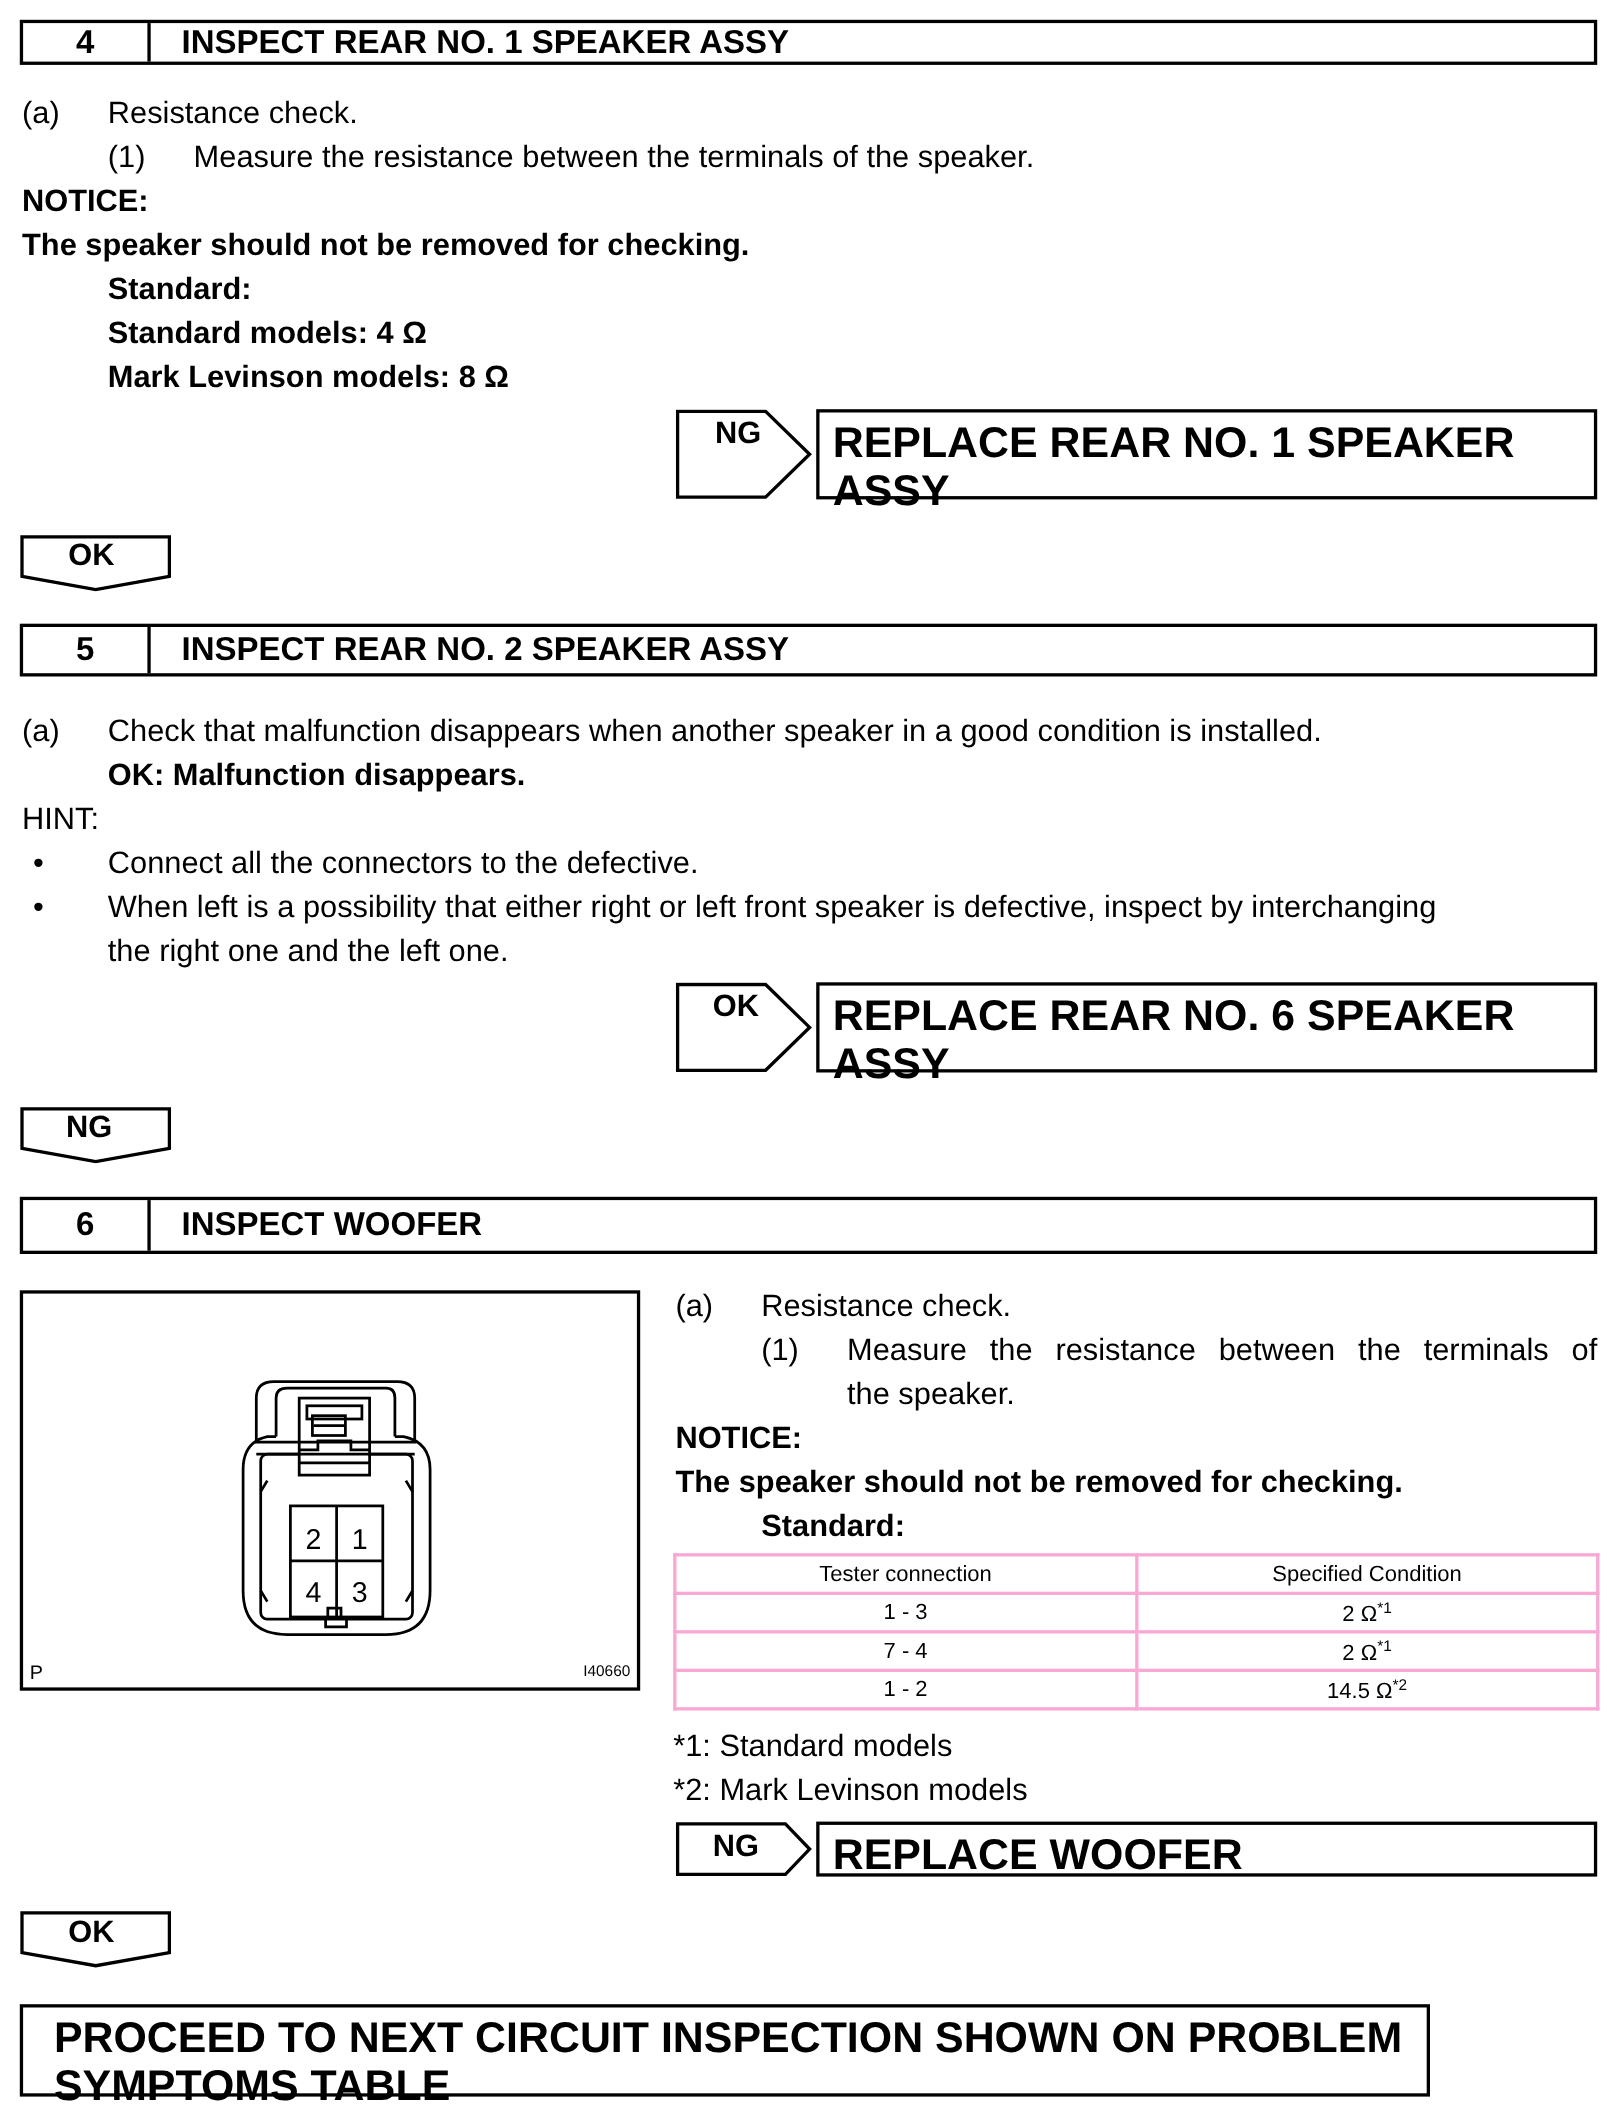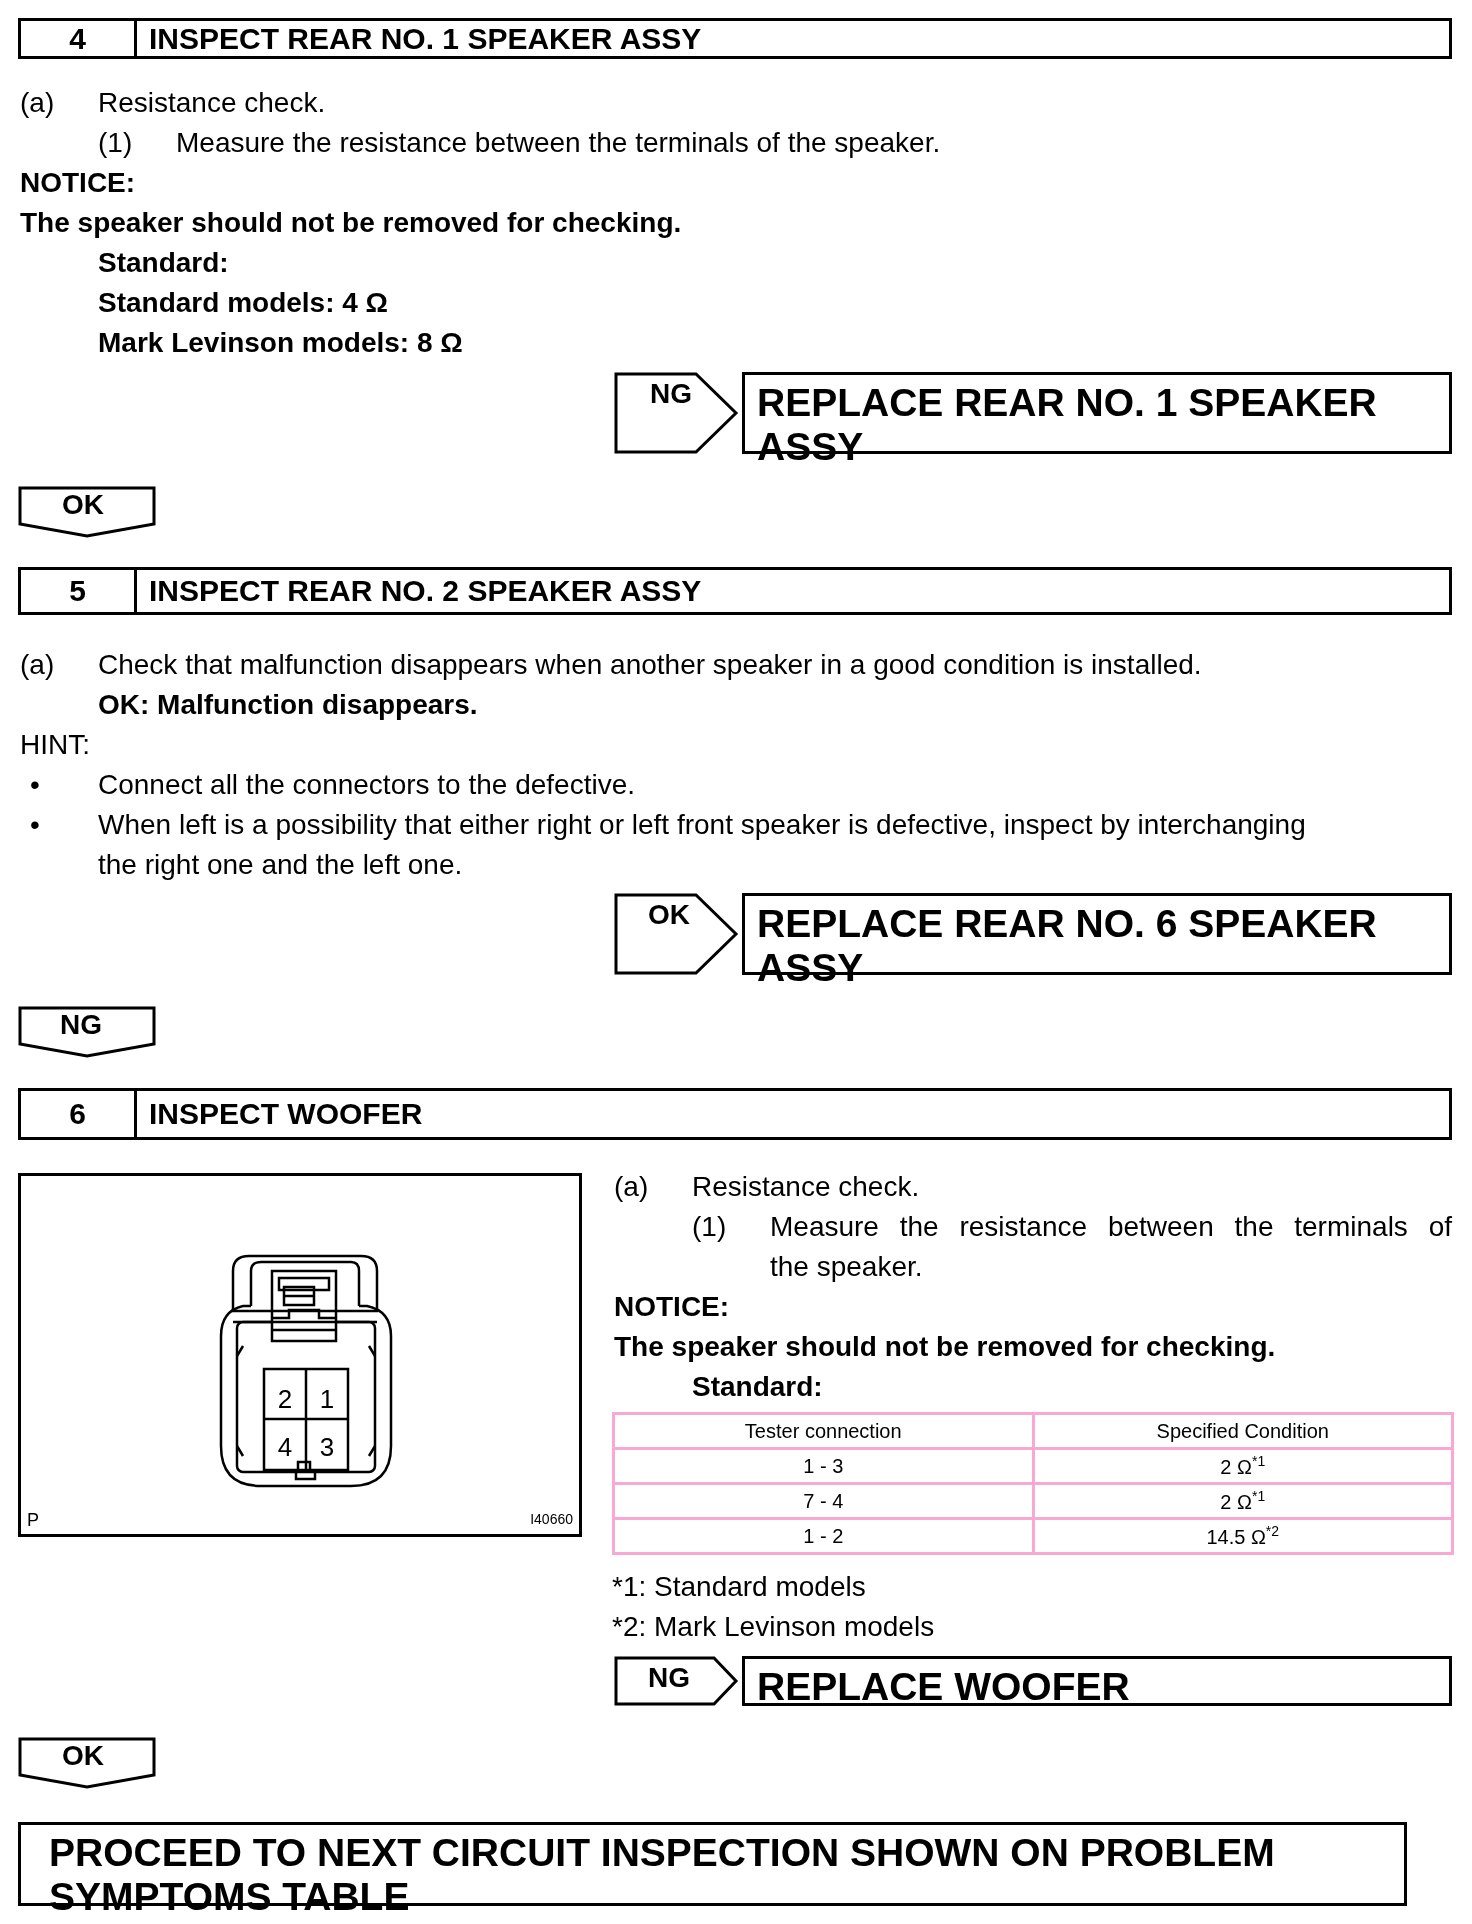--- a/index.html
+++ b/index.html
@@ -3,21 +3,21 @@
 <meta charset="utf-8">
 <style>
   html, body { margin: 0; padding: 0; background: #ffffff; }
   body { width: 1472px; height: 1924px; position: relative; overflow: hidden;
          font-family: "Liberation Sans", sans-serif; color: #000; }
   .abs { position: absolute; }
   .txt { font-size: 28px; line-height: 34px; white-space: nowrap; }
   .bold { font-weight: bold; }
   .step-hdr { position: absolute; left: 18px; width: 1434px; border: 3px solid #000; box-sizing: border-box; display: flex; }
   .step-num { width: 113px; border-right: 3px solid #000; text-align: center; font-weight: bold; font-size: 30px; display: flex; align-items: center; justify-content: center; }
-  .step-title { padding-left: 12px; font-weight: bold; font-size: 30px; display: flex; align-items: center; }
+  .step-title { padding-left: 28px; font-weight: bold; font-size: 30px; display: flex; align-items: center; }
   .result-box { position: absolute; border: 3px solid #000; box-sizing: border-box; font-weight: bold; font-size: 39px; padding: 6px 12px; }
   .tag-right { position: absolute; }
   .tag-right svg, .tag-down svg { position: absolute; left: 0; top: 0; }
   .tag-label { position: absolute; font-weight: bold; font-size: 28px; }
   .tag-down { position: absolute; width: 138px; height: 50px; }
   table.spec { position: absolute; border-collapse: collapse; font-size: 20px; }
   table.spec td { border: 3px solid #f9a8d4; text-align: center; height: 32px; padding: 0; }
   sup { font-size: 14px; }
   .diagram { position: absolute; left: 18px; top: 1173px; width: 564px; height: 364px; border: 3px solid #000; box-sizing: border-box; }
 </style>
@@ -163,13 +163,13 @@
 </div>
 <div class="result-box" style="left:742px;top:1656px;width:710px;height:50px;">REPLACE WOOFER</div>
 
 <div class="tag-down" style="left:18px;top:1737px;">
   <svg width="138" height="52">
       <polygon points="2,2 136,2 136,38 69,50 2,38" fill="none" stroke="#000" stroke-width="3"></polygon>
     </svg>
   <div class="tag-label" style="left:44px;top:3px;">OK</div>
 </div>
 
-<div class="result-box" style="left:18px;top:1822px;width:1389px;height:84px;padding-left:28px;">PROCEED TO NEXT CIRCUIT INSPECTION SHOWN ON PROBLEM SYMPTOMS TABLE</div>
+<div class="result-box" style="left:18px;top:1822px;width:1282px;height:84px;padding-left:28px;">PROCEED TO NEXT CIRCUIT INSPECTION SHOWN ON PROBLEM SYMPTOMS TABLE</div>
 
 </body></html>

